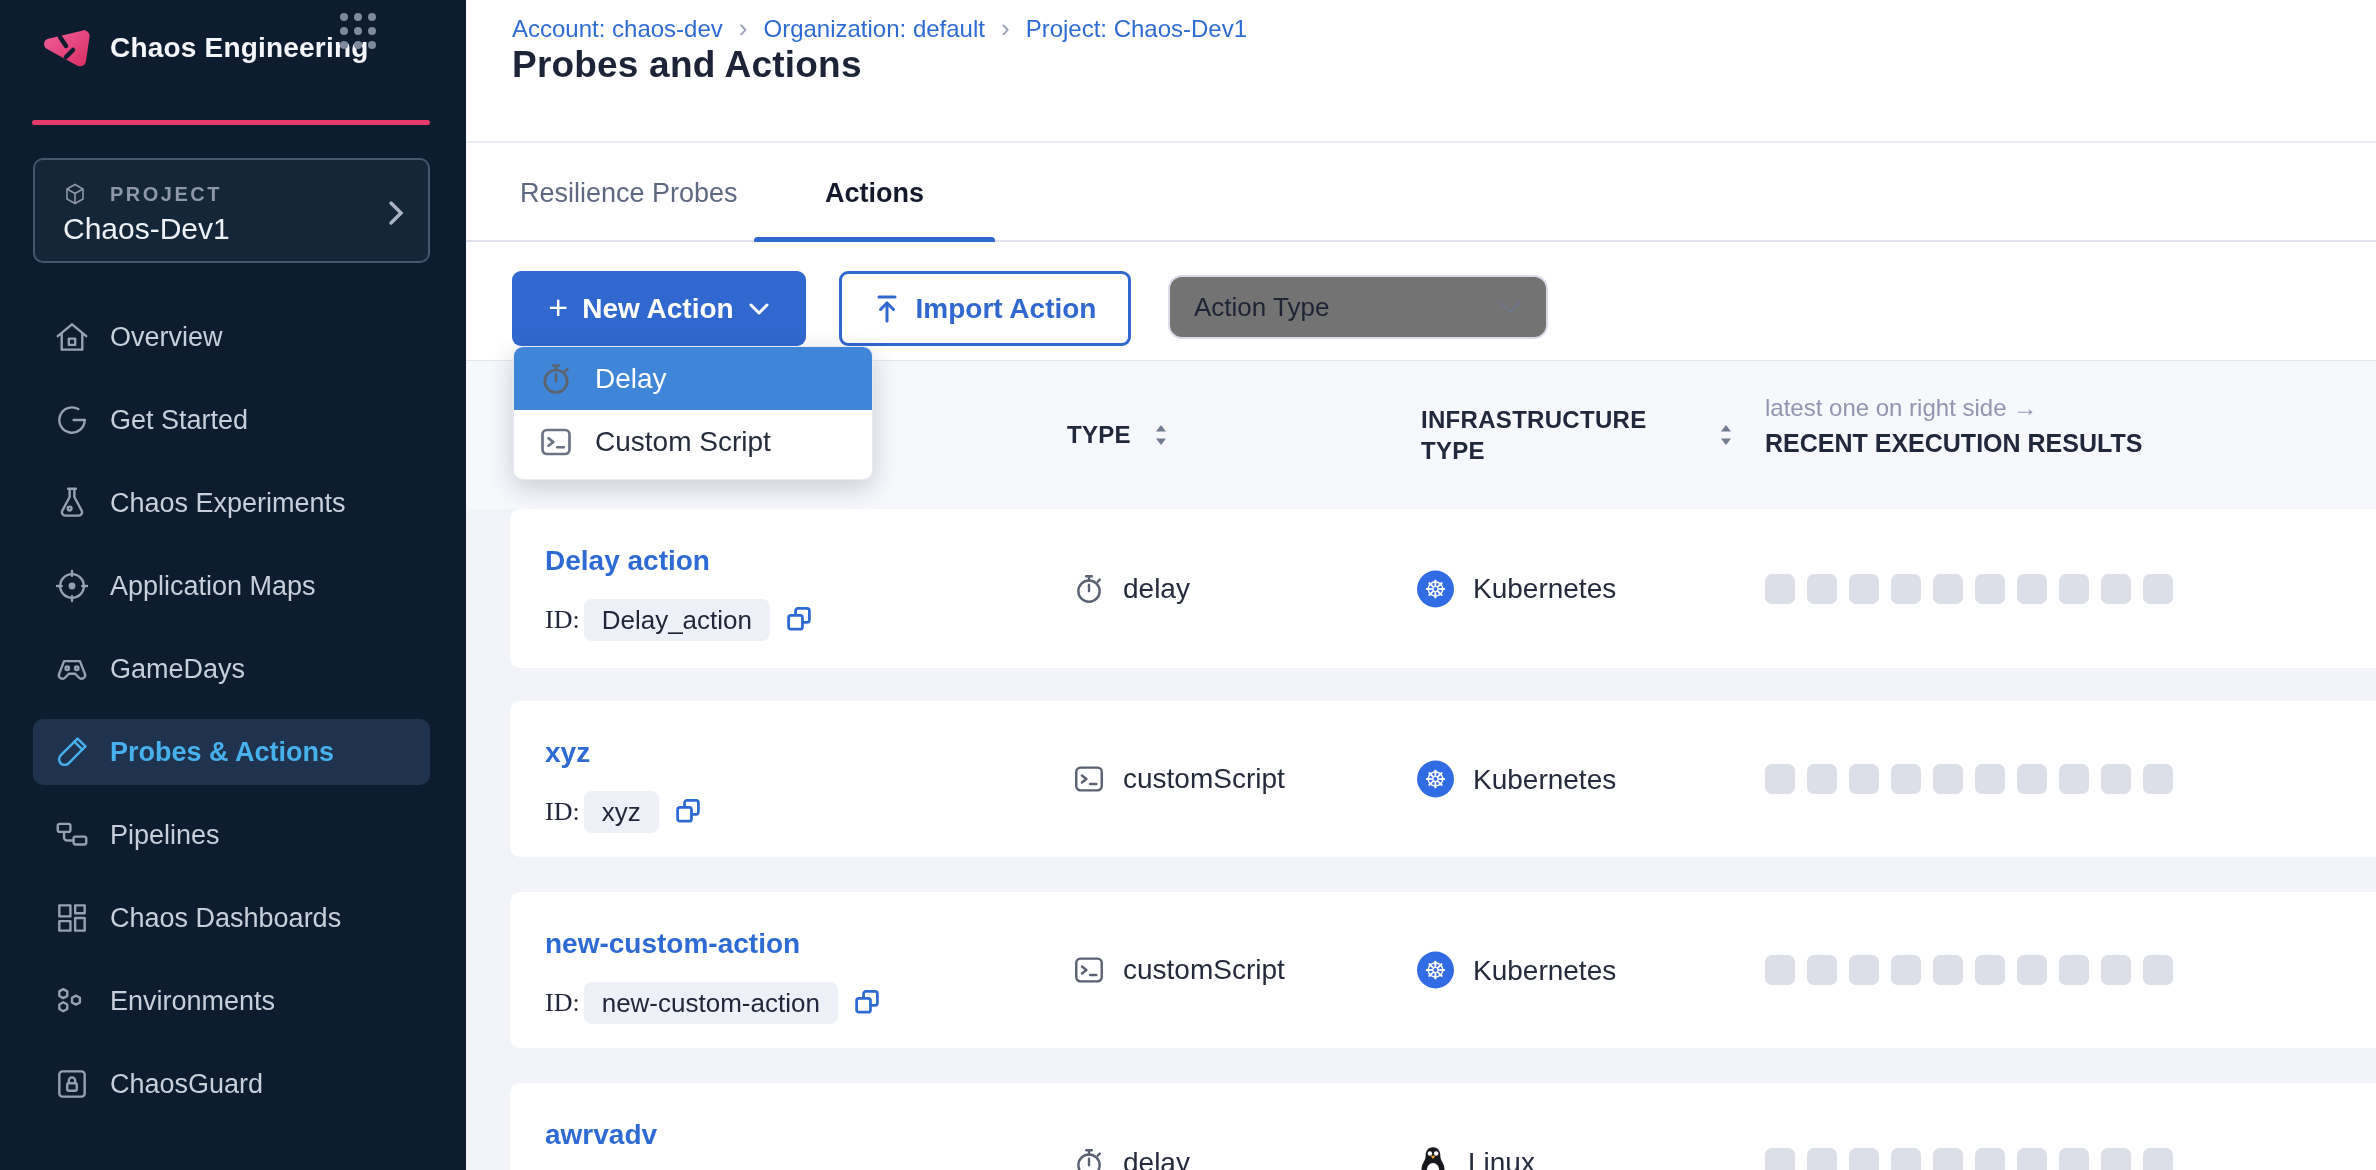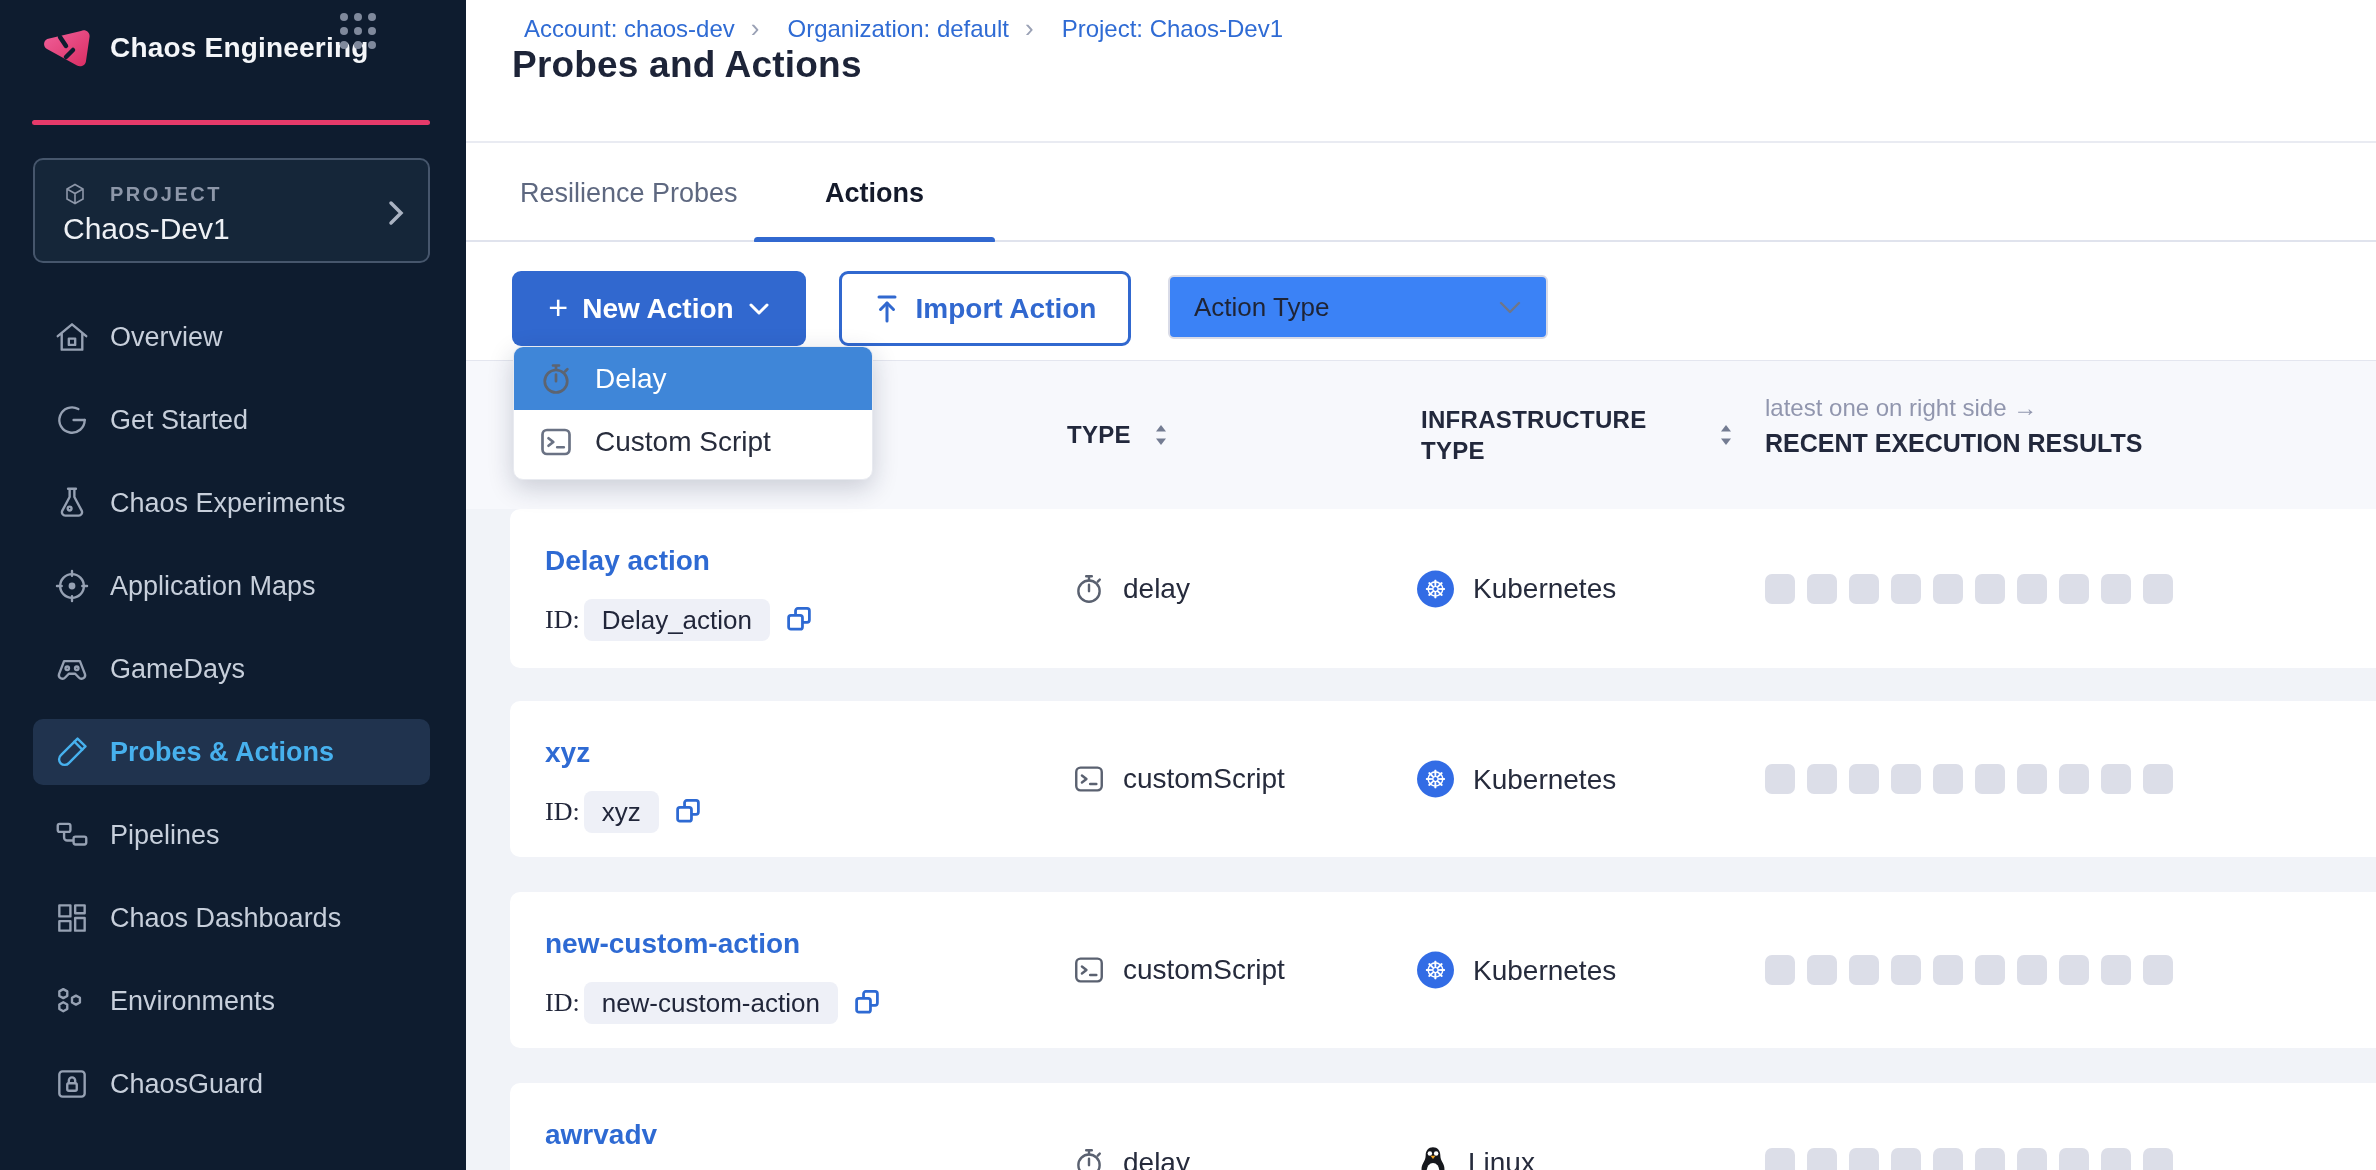--- a/index.html
+++ b/index.html
@@ -28,35 +28,35 @@
   .nav-item .nlabel { margin-left:19px; font-size:27px; white-space:nowrap; }
   .nav-item.active { background:#20334e; color:#47b1ee; }
   .nav-item.active .nico { color:#47b1ee; }
   .nav-item.active .nlabel { font-weight:bold; }
 
   
   .main { position:absolute; left:466px; top:0; width:1910px; height:1170px; background:#fff; }
 
   .page-head { position:absolute; left:0; top:0; width:100%; height:143px; border-bottom:2px solid #e9ebf2; background:#fff; }
   .breadcrumb { position:absolute; left:46px; top:13px; display:flex; align-items:center; gap:16px; font-size:24px; }
-  .crumb { color:#2f6bd4; cursor:pointer;margin-left:12px; }
+  .crumb { color:#2f6bd4; cursor:pointer; }
   .crumb-sep { color:#9aa1b5; font-size:26px; }
   .page-title { position:absolute; left:46px; top:44px; font-size:37px; font-weight:bold; color:#1d2438; letter-spacing:.2px; }
 
   .tabsbar { position:absolute; left:0; top:145px; width:100%; height:97px; border-bottom:2px solid #e0e3ed; background:#fff;text-decoration:underline; }
   .tab { position:absolute; top:0; height:97px; display:flex; align-items:center; justify-content:center; font-size:27px; cursor:pointer; }
   .tab.t1 { left:54px; color:#5e6880; }
   .tab.t2 { left:288px; width:241px; color:#141a2b; font-weight:bold; }
   .tab-underline { position:absolute; left:288px; bottom:-4px; width:241px; height:7px; border-radius:4px; background:#3168d0; }
 
   .toolbar { position:absolute; left:0; top:242px; width:100%; height:118px; background:#fff; }
   .btn-new { position:absolute; left:46px; top:29px; width:294px; height:75px; background:#3168cf; border:none; border-radius:9px; color:#fff; font-size:28px; font-weight:bold; font-family:inherit; display:flex; align-items:center; justify-content:center; gap:14px; cursor:pointer; }
   .plus { font-size:34px; font-weight:normal; line-height:1; margin-top:-3px; }
   .btn-import { position:absolute; left:373px; top:29px; width:292px; height:75px; background:#fff; border:3px solid #3168cf; border-radius:9px; color:#3168cf; font-size:28px; font-weight:bold; font-family:inherit; display:flex; align-items:center; justify-content:center; gap:16px; cursor:pointer; }
-  .select { position:absolute; left:702px; top:33px; width:380px; height:64px; background:#3b82f6; border:2px solid #d9dbe7; border-radius:6px; display:flex; align-items:center; padding:0 24px; cursor:pointer; }
+  .select { position:absolute; left:702px; top:33px; width:380px; height:64px; background:#737373; border:2px solid #d9dbe7; border-radius:14px; display:flex; align-items:center; padding:0 24px; cursor:pointer; }
   .select .sel-label { font-size:26px; color:#1f2435; flex:1; }
 
   
   .table { position:absolute; left:0; top:360px; width:100%; height:810px; background:#f1f3f8; border-top:1px solid #e4e6ef; }
   .thead { position:absolute; left:0; top:0; width:100%; height:148px; background:#f7f8fc; }
   .th { position:absolute; font-size:24px; font-weight:bold; color:#22283c; letter-spacing:.3px; }
   .th-type { left:601px; top:74px; transform:translateY(-50%); }
   .th-infra { left:929px; top:74px; transform:translateY(-50%); width:270px; line-height:1.3;margin-left:26px; }
   .sort { position:absolute; top:74px; transform:translateY(-50%); cursor:pointer; line-height:0; }
   .sort.s1 { left:687px; }

